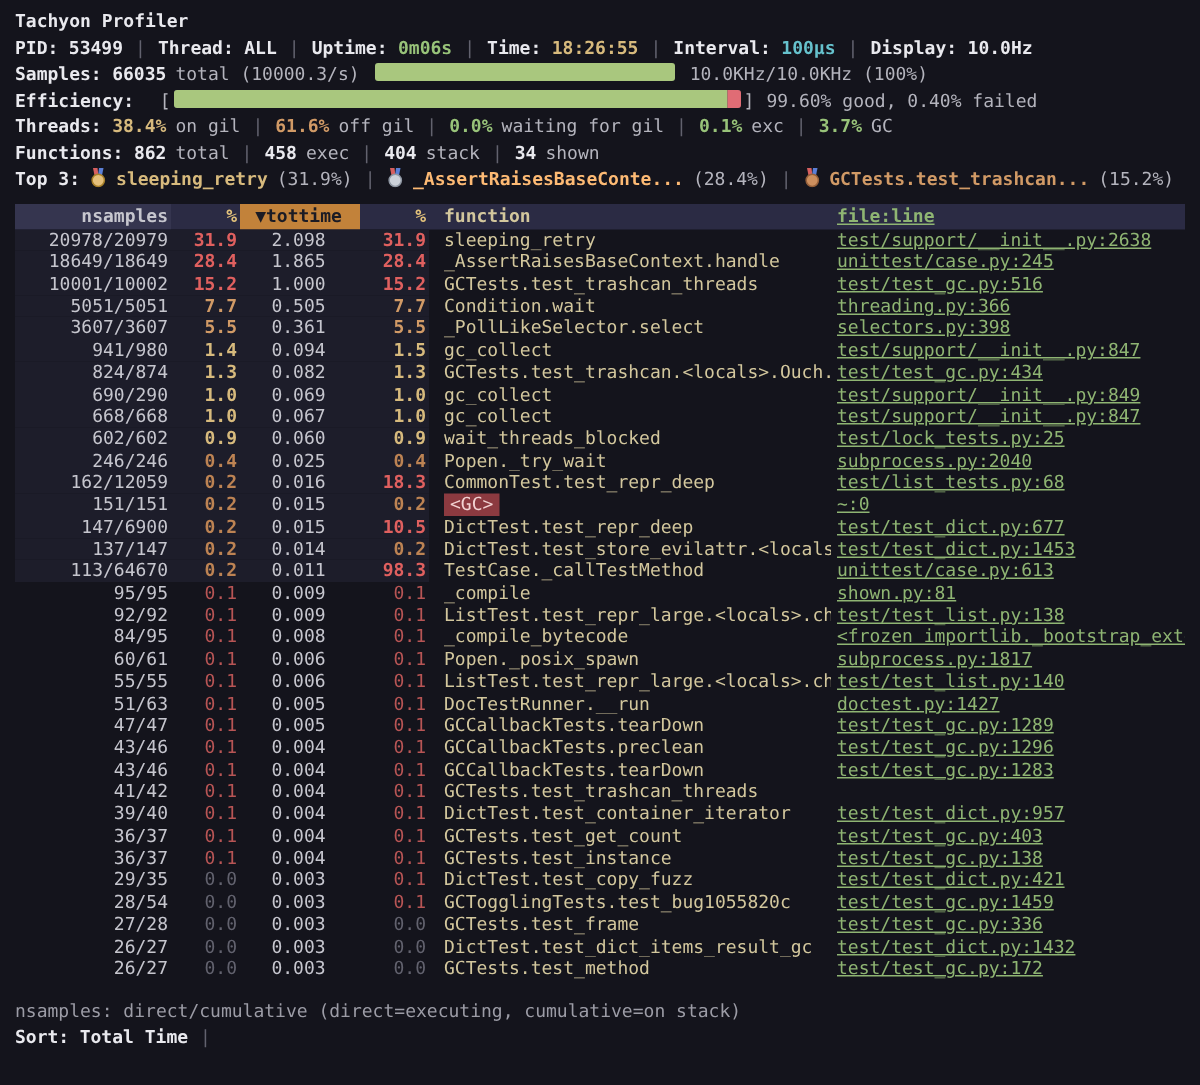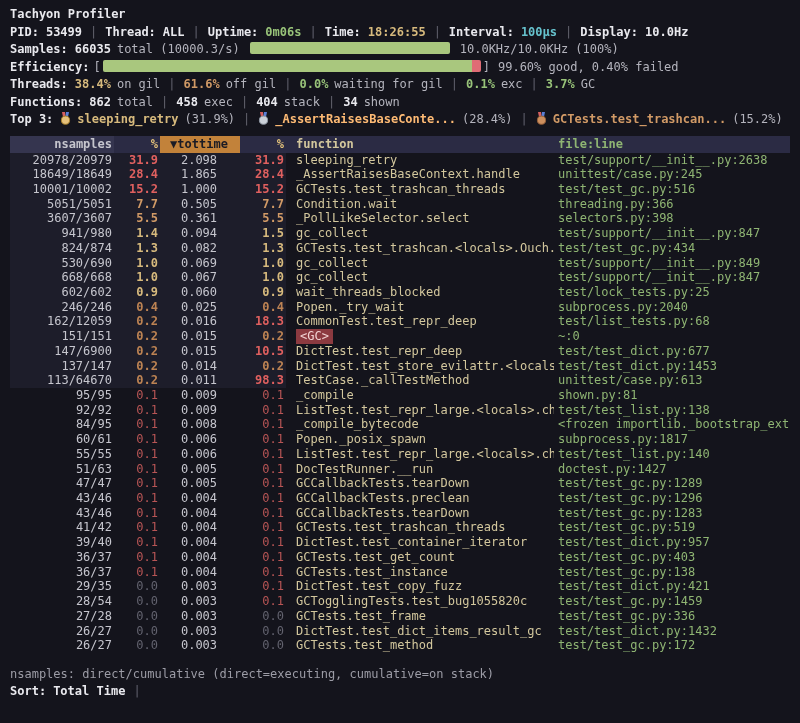--- a/index.html
+++ b/index.html
@@ -10,21 +10,21 @@
     --sortbg:#c2823a; --sortfg:#1b1b24; --colhl:#1d1d2a;
     --bargreen:#a9c77e; --barred:#e06c75; --gcbg:#8c3a40; --gcfg:#f2d3d3;
   }
   *{box-sizing:border-box;}
   body{margin:0;width:800px;height:723px;overflow:hidden;background:var(--bg);
        color:var(--fg);font-family:"DejaVu Sans Mono",monospace;font-size:12px;}
   .screen{padding:7px 10px;}
   .line{display:flex;height:17.5px;white-space:pre;}
   .title{color:var(--bright);font-weight:bold;}
   .lbl{color:var(--bright);font-weight:bold;margin-right:7px;}
-  .lbl.tight{margin-right:4px;}
+  .lbl.tight{margin-right:17px;}
   .sep{color:var(--dim);margin:0 8px;}
   .txt{color:var(--fg);}
   .num{color:var(--bright);font-weight:bold;margin-right:6px;}
   .thv{margin-right:6px;}
   .clr-white{color:var(--bright);font-weight:bold;}
   .clr-green{color:var(--green);font-weight:bold;}
   .clr-yellow{color:var(--yellow);font-weight:bold;}
   .clr-orange{color:var(--orange);font-weight:bold;}
   .clr-red{color:#fdba74;font-weight:bold;}
   .clr-cyan{color:var(--cyan);font-weight:bold;}
@@ -44,21 +44,21 @@
   .thead .c-ns{background:#35354f;}
   .th-sort{background:var(--sortbg) !important;color:var(--sortfg) !important;}
   .tbody{}
   .tr{display:flex;height:14.72px;line-height:14.72px;}
   .td{overflow:hidden;white-space:pre;}
   .c-ns{width:104px;text-align:right;padding-right:2px;color:#c6c6ce;}
   .c-p1{width:46px;text-align:right;padding-right:2px;}
   .c-tt{width:80px;text-align:center;padding-right:2px;color:#c6c6ce;}
   .c-p2{width:46px;text-align:right;padding-right:2px;}
   .c-fn{width:268px;padding-left:10px;color:var(--fn);}
-  .c-fl{flex:1;padding-left:4px;color:var(--filegreen);}
+  .c-fl{flex:1;padding-left:4px;color:var(--filegreen);text-decoration:underline;}
   .tr.hot .c-ns,.tr.hot .c-p1,.tr.hot .c-tt,.tr.hot .c-p2{background:var(--colhl);}
   .h-red{color:var(--red);font-weight:bold;}
   .h-org{color:var(--orange);font-weight:bold;}
   .h-yel{color:var(--yellow);font-weight:bold;}
   .h-dor{color:var(--dimorange);font-weight:bold;}
   .h-drd{color:var(--dimred);}
   .h-dim{color:var(--dim);}
   .gc-chip{background:var(--gcbg);color:var(--gcfg);padding:10px 4px;border-radius:2px;}
   .footer-wrap{margin-top:14px;}
   .foot{color:#9c9ca6;}
@@ -235,21 +235,21 @@
     <div class="tr hot">
       <span class="td c-ns">824/874</span>
       <span class="td c-p1 h-yel">1.3</span>
       <span class="td c-tt">0.082</span>
       <span class="td c-p2 h-yel">1.3</span>
       <span class="td c-fn">GCTests.test_trashcan.&lt;locals&gt;.Ouch....</span>
       <span class="td c-fl">test/test_gc.py:434</span>
     </div>
 
     <div class="tr hot">
-      <span class="td c-ns">530/690</span>
+      <span class="td c-ns">690/290</span>
       <span class="td c-p1 h-yel">1.0</span>
       <span class="td c-tt">0.069</span>
       <span class="td c-p2 h-yel">1.0</span>
       <span class="td c-fn">gc_collect</span>
       <span class="td c-fl">test/support/__init__.py:849</span>
     </div>
 
     <div class="tr hot">
       <span class="td c-ns">668/668</span>
       <span class="td c-p1 h-yel">1.0</span>
@@ -402,21 +402,20 @@
       <span class="td c-fn">GCCallbackTests.tearDown</span>
       <span class="td c-fl">test/test_gc.py:1283</span>
     </div>
 
     <div class="tr">
       <span class="td c-ns">41/42</span>
       <span class="td c-p1 h-drd">0.1</span>
       <span class="td c-tt">0.004</span>
       <span class="td c-p2 h-drd">0.1</span>
       <span class="td c-fn">GCTests.test_trashcan_threads</span>
-      <span class="td c-fl">test/test_gc.py:519</span>
     </div>
 
     <div class="tr">
       <span class="td c-ns">39/40</span>
       <span class="td c-p1 h-drd">0.1</span>
       <span class="td c-tt">0.004</span>
       <span class="td c-p2 h-drd">0.1</span>
       <span class="td c-fn">DictTest.test_container_iterator</span>
       <span class="td c-fl">test/test_dict.py:957</span>
     </div>

